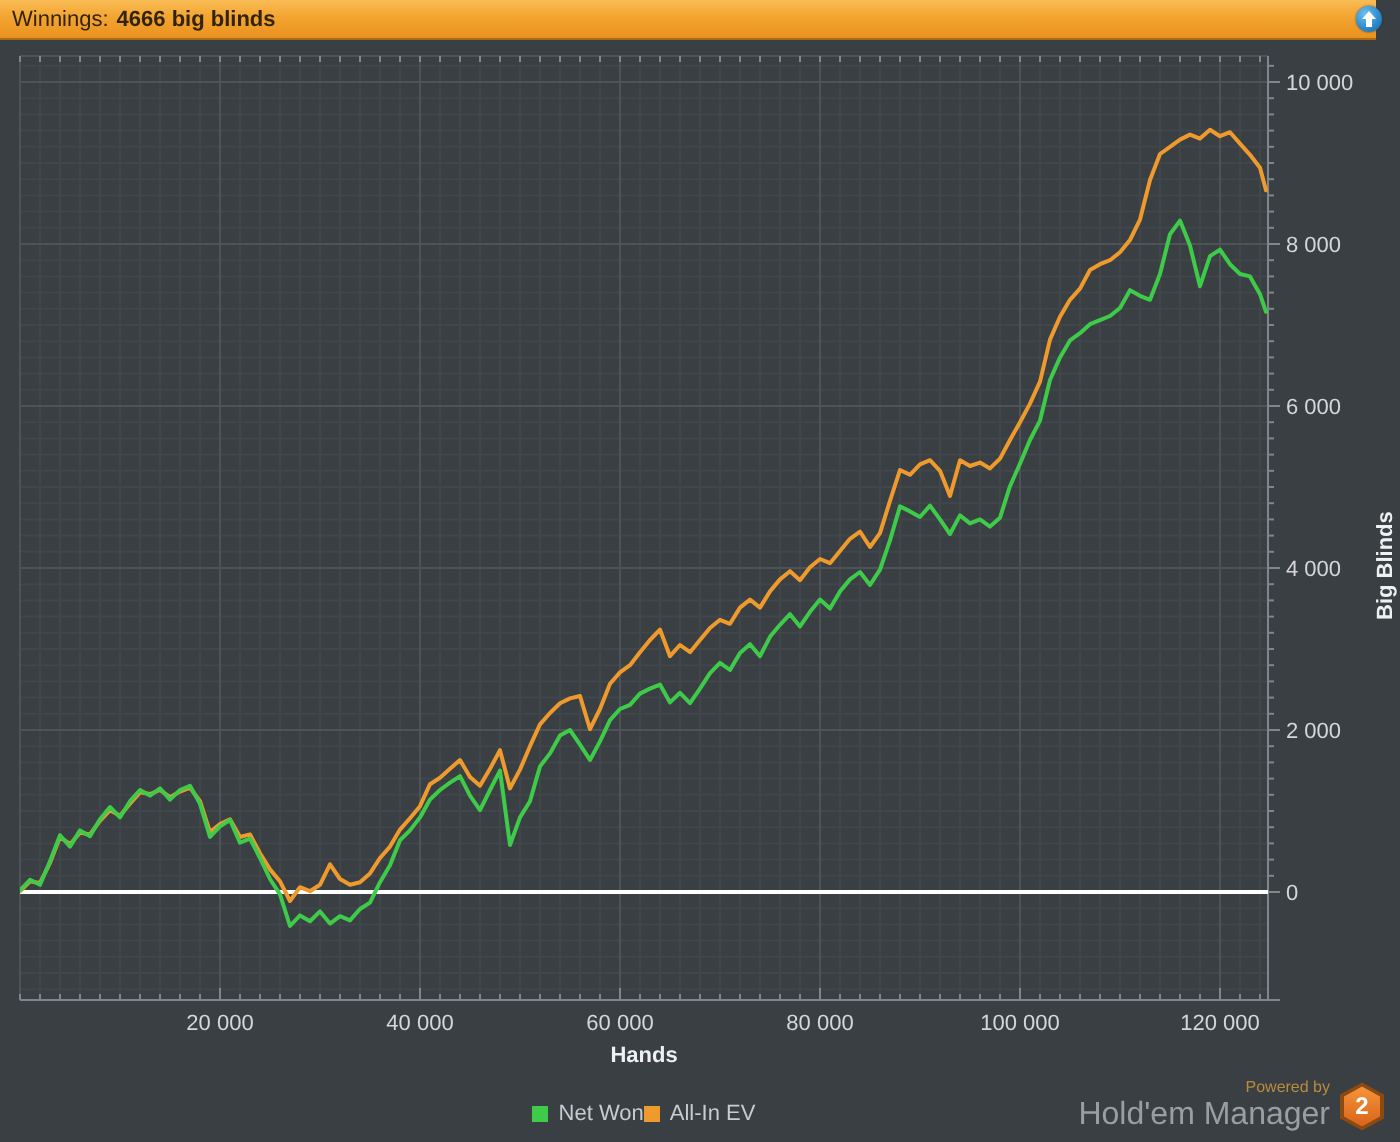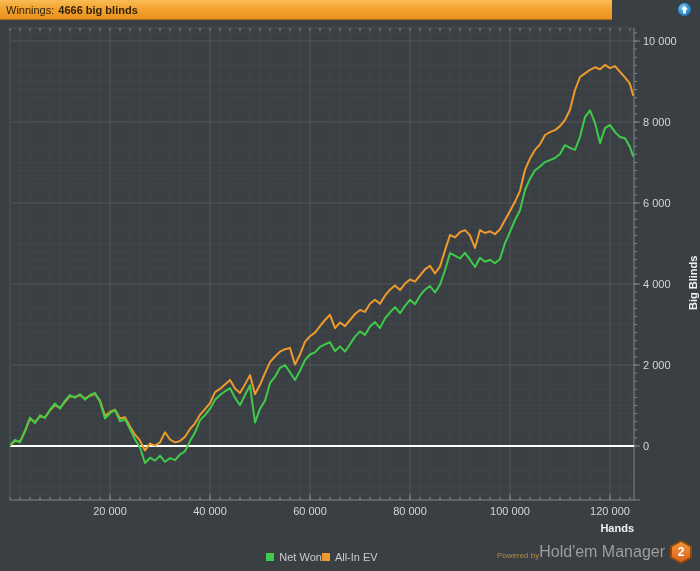--- a/index.html
+++ b/index.html
@@ -4,21 +4,21 @@
 <style>
   html,body{margin:0;padding:0;}
   body{
     width:700px;height:571px;position:relative;overflow:hidden;
     background:#3a3f43;
     font-family:"Liberation Sans",sans-serif;
     -webkit-font-smoothing:antialiased;
   }
   
   .header{
-    position:absolute;left:0;top:0;width:612px;height:20px;
+    position:absolute;left:0;top:0;width:688px;height:20px;
     background:linear-gradient(#f9bc55,#f3a430 45%,#ea9220);
     border-bottom:1px solid #a96c12;
     display:flex;align-items:center;
     color:#32230b;font-size:11px;
     padding:0 6px;box-sizing:border-box;
   }
   .header .winnings-value{font-weight:bold;margin-left:4px;}
   .info-icon{
     position:absolute;right:9px;top:3px;width:13px;height:13px;border-radius:50%;
     background:radial-gradient(circle at 35% 30%,#6ec0f0,#2f8ccd 55%,#1b649e);
@@ -26,41 +26,41 @@
     display:flex;align-items:center;justify-content:center;
     cursor:pointer;
   }
   .info-icon svg{display:block;}
   
   #chart{position:absolute;left:0;top:20px;}
   #chart text{font-family:"Liberation Sans",sans-serif;font-size:11px;fill:#d4d6d8;}
   
   .hands-title{
     position:absolute;left:10px;top:522px;width:624px;
-    text-align:right;color:#eef0f1;font-size:11px;font-weight:bold;
+    text-align:center;color:#eef0f1;font-size:11px;font-weight:bold;
   }
   .bigblinds-title{
     position:absolute;right:1px;top:210px;height:100px;
     writing-mode:vertical-rl;transform:rotate(180deg);
     color:#eef0f1;font-size:11px;font-weight:bold;
     display:flex;align-items:center;
   }
   
   .legend{
     position:absolute;left:10px;top:549px;width:624px;height:16px;
     display:flex;justify-content:center;align-items:center;
   }
   .legend-item{display:flex;align-items:center;gap:5px;color:#c9cbcd;font-size:11px;}
   .legend-swatch{width:8px;height:8px;display:inline-block;}
   
   .brand{
     position:absolute;right:8px;top:540px;
     display:flex;align-items:center;gap:5px;
   }
-  .brand-text{display:flex;flex-direction:row;align-items:flex-end;line-height:1.1;}
+  .brand-text{display:flex;flex-direction:column;align-items:flex-end;line-height:1.1;}
   .brand-powered{color:#bb8a3c;font-size:8px;}
   .brand-name{color:#9b9ea1;font-size:16px;}
   .hm-badge{
     width:22px;height:24px;
     clip-path:polygon(50% 0,100% 25%,100% 75%,50% 100%,0 75%,0 25%);
     background:#8a4a12;position:relative;
   }
   .hm-badge-inner{
     position:absolute;left:2px;top:2px;width:18px;height:20px;
     clip-path:polygon(50% 0,100% 25%,100% 75%,50% 100%,0 75%,0 25%);

